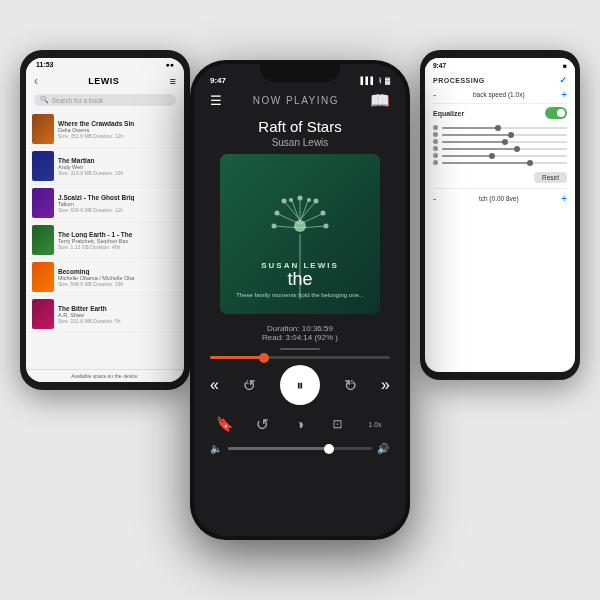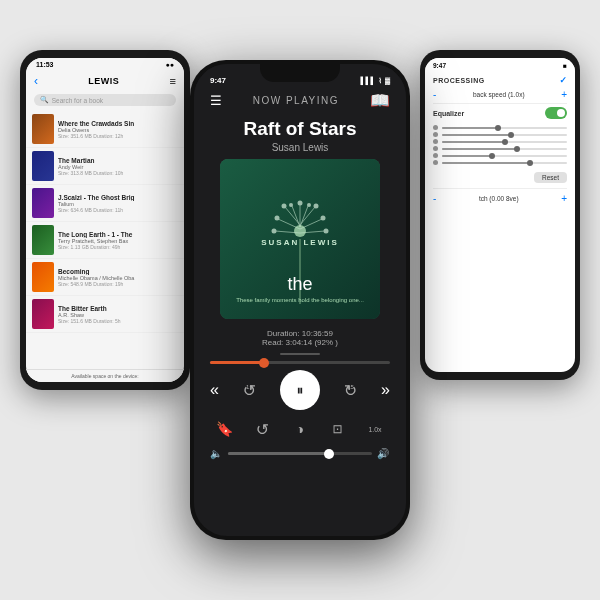--- a/index.html
+++ b/index.html
@@ -275,22 +275,22 @@
     }
     .center-header {
       background: #1c1c1e;
       padding: 2px 16px;
       display: flex;
       align-items: center;
       justify-content: space-between;
       flex-shrink: 0;
     }
     .track-title {
-      font-size: 19px;
-      font-weight: 700;
+      font-size: 15px;
+      font-weight: 400;
       color: #fff;
       text-align: center;
       padding: 6px 12px 2px;
       flex-shrink: 0;
     }
     .track-author {
       font-size: 10px;
       color: #aaa;
       text-align: center;
       padding: 0 12px 6px;
@@ -652,21 +652,21 @@
             <line x1="80" y1="74" x2="105" y2="72"></line>
               <circle cx="106" cy="72" r="2.5" fill="#d4ecda" stroke="none"></circle>
             <line x1="80" y1="68" x2="72" y2="47"></line>
               <circle cx="71" cy="46" r="2" fill="#d4ecda" stroke="none"></circle>
             <line x1="80" y1="68" x2="88" y2="47"></line>
               <circle cx="89" cy="46" r="2" fill="#d4ecda" stroke="none"></circle>
           </g>
         </svg>
         <div class="album-art-inner" style="position:absolute;bottom:16px;left:0;right:0;">
           <div style="font-size:8px;font-weight:700;letter-spacing:2px;color:#c8e8d0;">SUSAN LEWIS</div>
-          <div style="font-size:18px;font-weight:300;color:#fff;line-height:1.1;margin-top:28px;">the</div>
+          <div style="font-size:18px;font-weight:300;color:#fff;line-height:1.1;">the</div>
           <div style="font-size:6px;color:#a8d8b0;margin-top:2px;">These family moments hold the belonging one...</div>
         </div>
       </div>
 
       <div class="duration-row">
         <span style="font-size:8px;color:#aaa;text-align:right;">Duration: 10:36:59</span>
         <span style="font-size:8px;color:#aaa;">Read: 3:04:14 (92% )</span>
       </div>
       <div class="progress-dot"></div>
 

